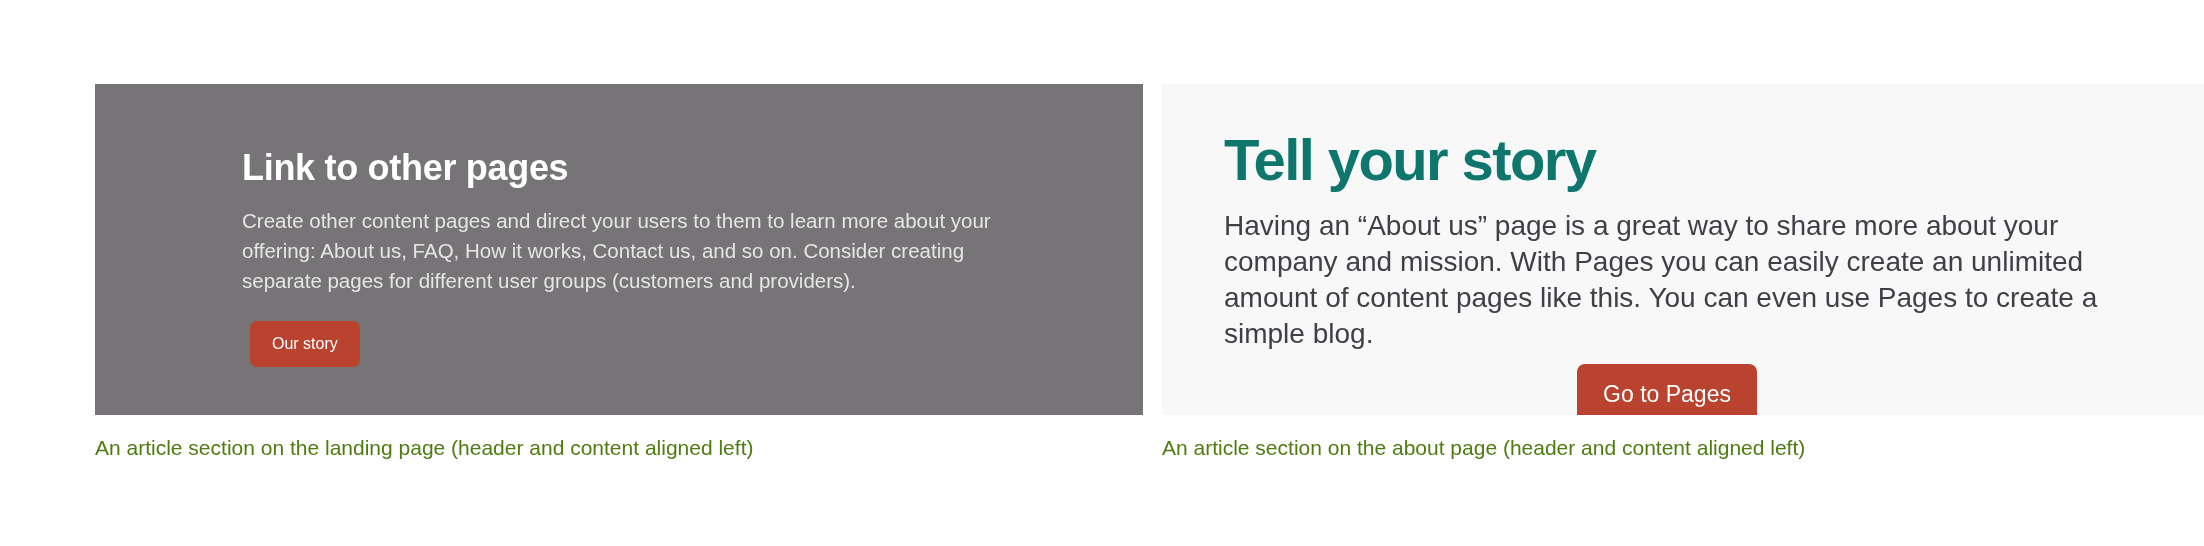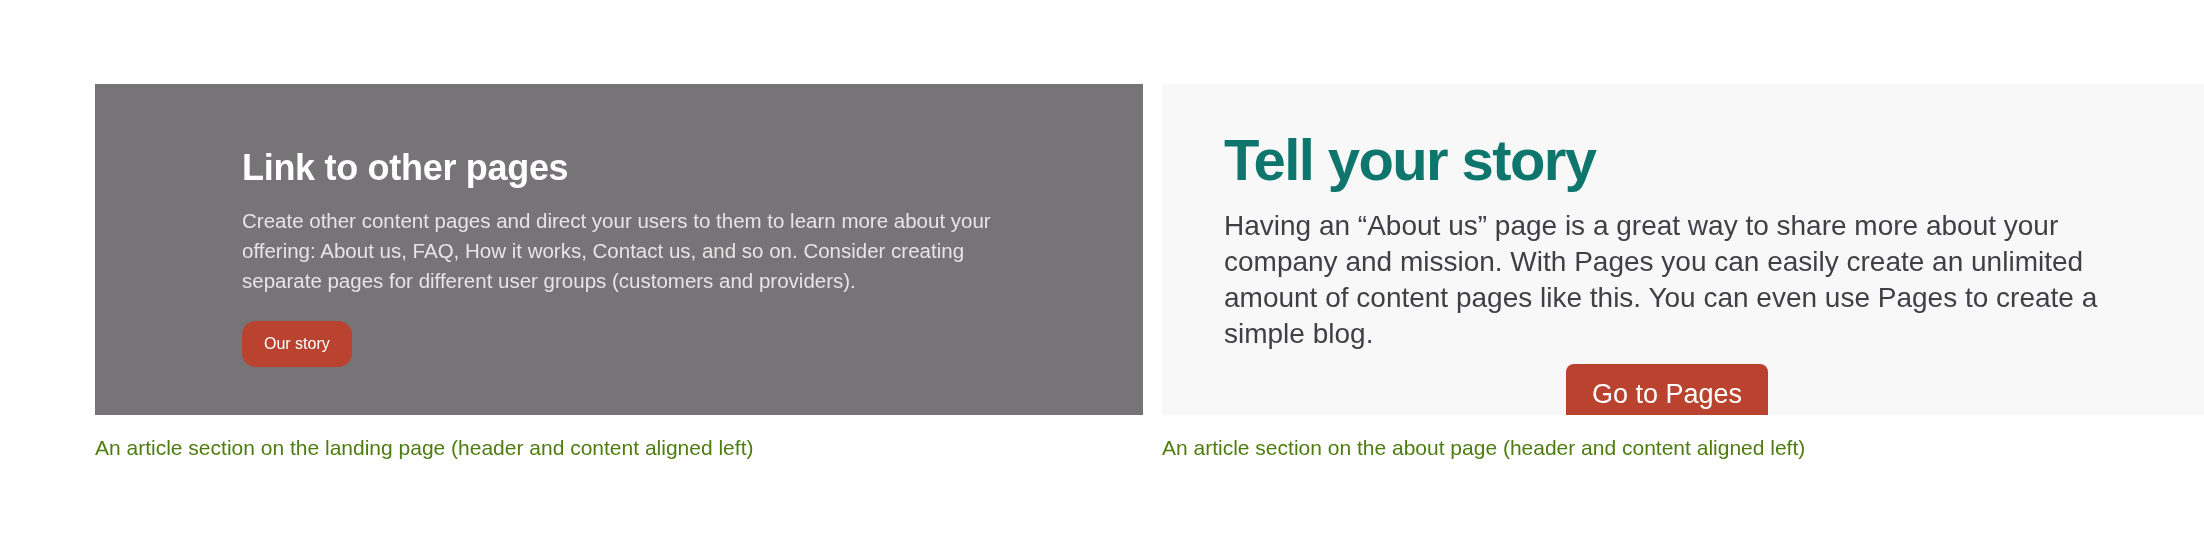--- a/index.html
+++ b/index.html
@@ -104,30 +104,31 @@
     color: #ffffff;
     font-family: "Liberation Sans", sans-serif;
     cursor: pointer;
     text-align: center;
     white-space: nowrap;
   }
 
   .btn-small {
     margin-top: 25px;
     padding: 14px 22px;
-    border-radius: 14px;
+    border-radius: 7px;
     font-size: 16px;
     line-height: 18px;
     font-weight: 500;
+    margin-left: 8px;
   }
 
   .btn-large {
     padding: 17px 26px;
     border-radius: 8px;
-    font-size: 27px;
+    font-size: 23px;
     line-height: 26px;
     font-weight: 500;
   }
 
   .btn-row-center {
     text-align: center;
   }
 
   .caption {
     margin-top: 20px;

